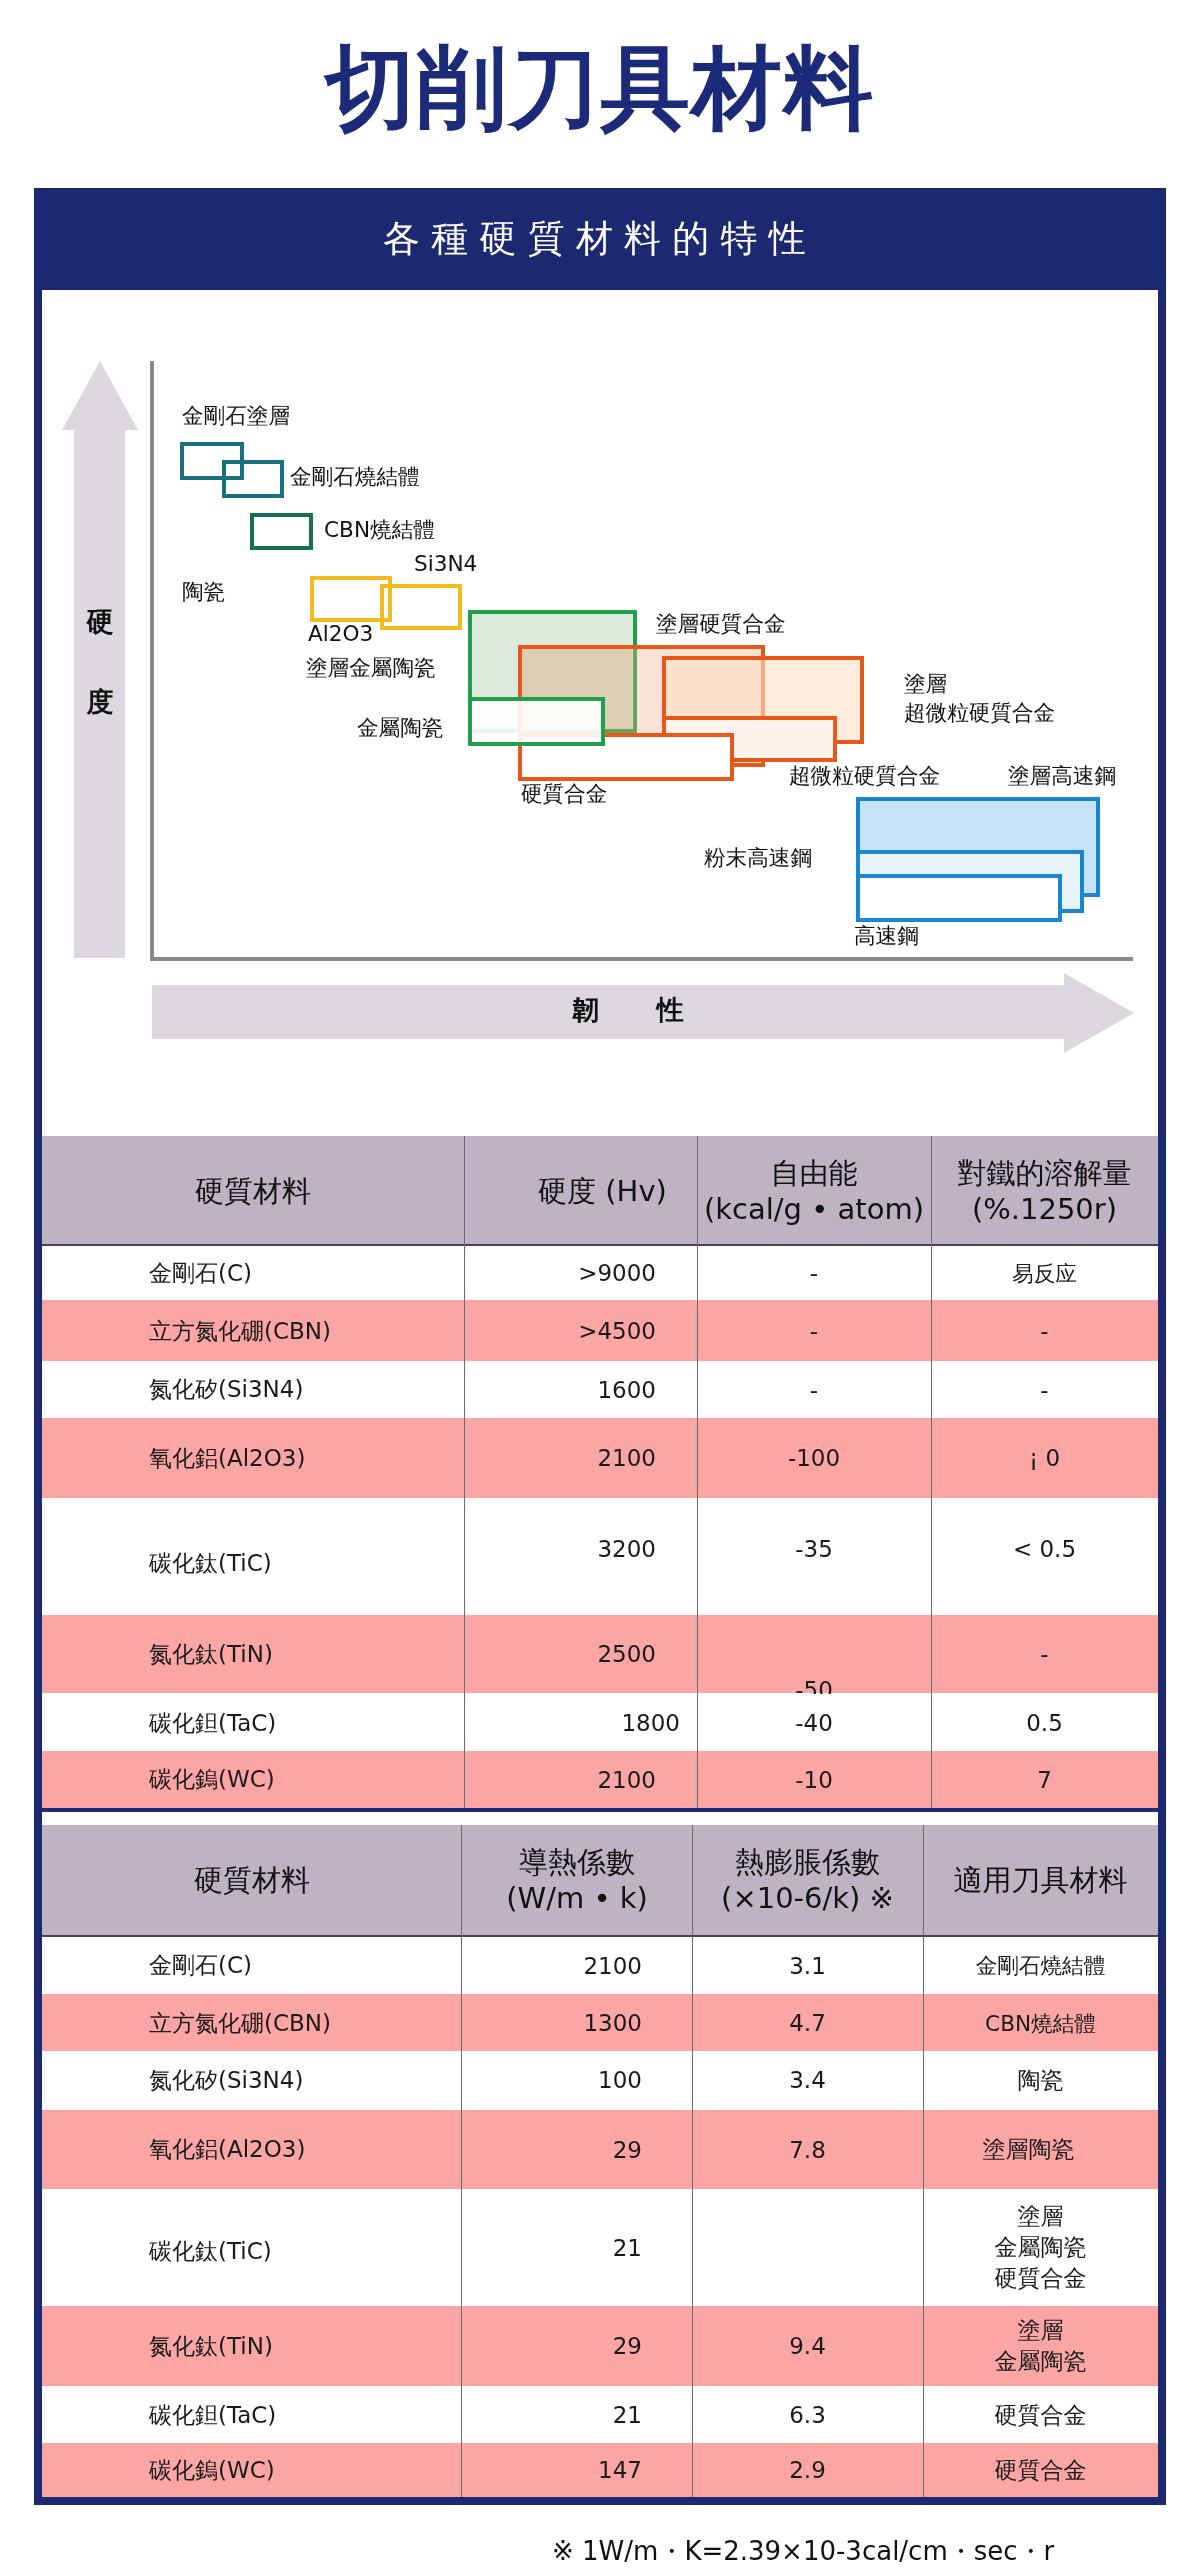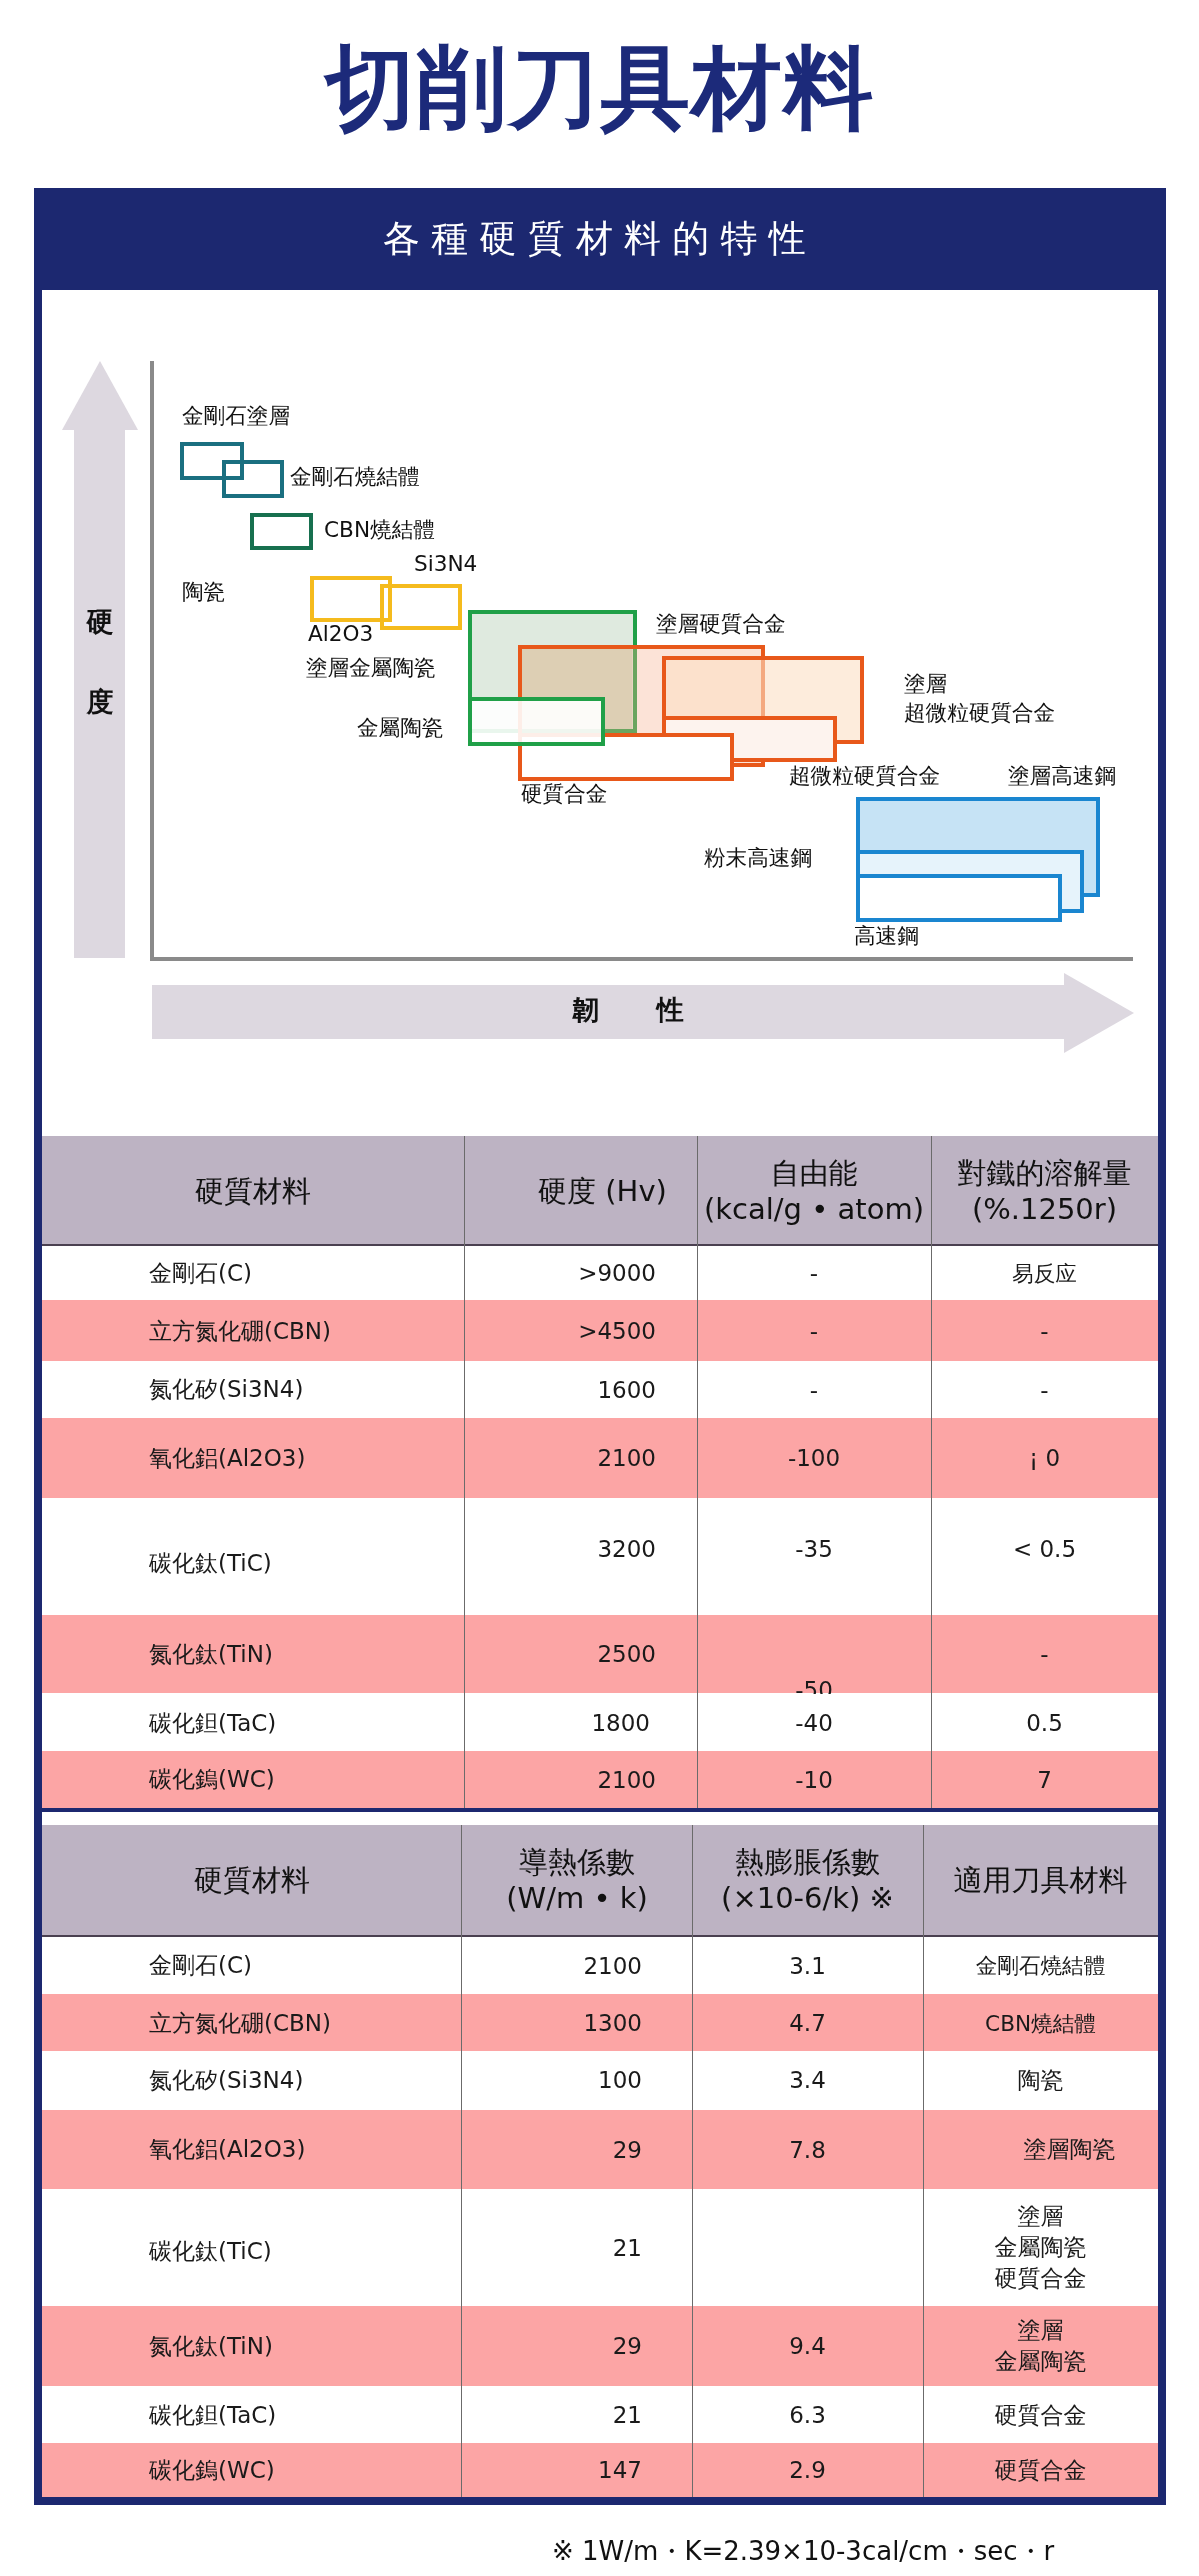--- a/index.html
+++ b/index.html
@@ -161,21 +161,21 @@
     <div class="cell dcell" style="left:889px;width:227px;justify-content:center;padding-bottom:16px;">&lt; 0.5</div>
   </div>
   <div class="trow alt" style="left:42px;top:1615px;height:78px;">
     <div class="cell dcell" style="left:107px;">氮化鈦(TiN)</div>
     <div class="cell dcell" style="left:422px;width:192px;justify-content:flex-end;">2500</div>
     <div class="cell dcell" style="left:655px;width:234px;justify-content:center;margin-top:36px;">-50</div>
     <div class="cell dcell" style="left:889px;width:227px;justify-content:center;">-</div>
   </div>
   <div class="trow wht" style="left:42px;top:1694px;height:58px;">
     <div class="cell dcell" style="left:107px;">碳化鉭(TaC)</div>
-    <div class="cell dcell" style="left:416px;width:192px;justify-content:flex-end;">1800</div>
+    <div class="cell dcell" style="left:446px;width:192px;justify-content:flex-end;">1800</div>
     <div class="cell dcell" style="left:655px;width:234px;justify-content:center;">-40</div>
     <div class="cell dcell" style="left:889px;width:227px;justify-content:center;">0.5</div>
   </div>
   <div class="trow alt" style="left:42px;top:1751px;height:57px;">
     <div class="cell dcell" style="left:107px;">碳化鎢(WC)</div>
     <div class="cell dcell" style="left:422px;width:192px;justify-content:flex-end;">2100</div>
     <div class="cell dcell" style="left:655px;width:234px;justify-content:center;">-10</div>
     <div class="cell dcell" style="left:889px;width:227px;justify-content:center;">7</div>
   </div>
 
@@ -220,21 +220,21 @@
   <div class="trow wht" style="left:42px;top:2051px;height:58px;">
     <div class="cell dcell" style="left:107px;">氮化矽(Si3N4)</div>
     <div class="cell dcell" style="left:420px;width:180px;justify-content:flex-end;">100</div>
     <div class="cell dcell" style="left:650px;width:231px;justify-content:center;">3.4</div>
     <div class="cell dcell" style="left:881px;width:235px;justify-content:center;">陶瓷</div>
   </div>
   <div class="trow alt" style="left:42px;top:2110px;height:79px;">
     <div class="cell dcell" style="left:107px;">氧化鋁(Al2O3)</div>
     <div class="cell dcell" style="left:420px;width:180px;justify-content:flex-end;">29</div>
     <div class="cell dcell" style="left:650px;width:231px;justify-content:center;">7.8</div>
-    <div class="cell dcell" style="left:910px;width:235px;justify-content:center;">塗層陶瓷</div>
+    <div class="cell dcell" style="left:869px;width:235px;justify-content:center;">塗層陶瓷</div>
   </div>
   <div class="trow wht" style="left:42px;top:2189px;height:117px;">
     <div class="cell dcell" style="left:107px;padding-top:8px;">碳化鈦(TiC)</div>
     <div class="cell dcell" style="left:420px;width:180px;justify-content:flex-end;">21</div>
     <div class="cell dcell" style="left:881px;width:235px;flex-direction:column;justify-content:center;line-height:1.35;">
       <span>塗層</span>
       <span>金屬陶瓷</span>
       <span>硬質合金</span>
     </div>
   </div>

